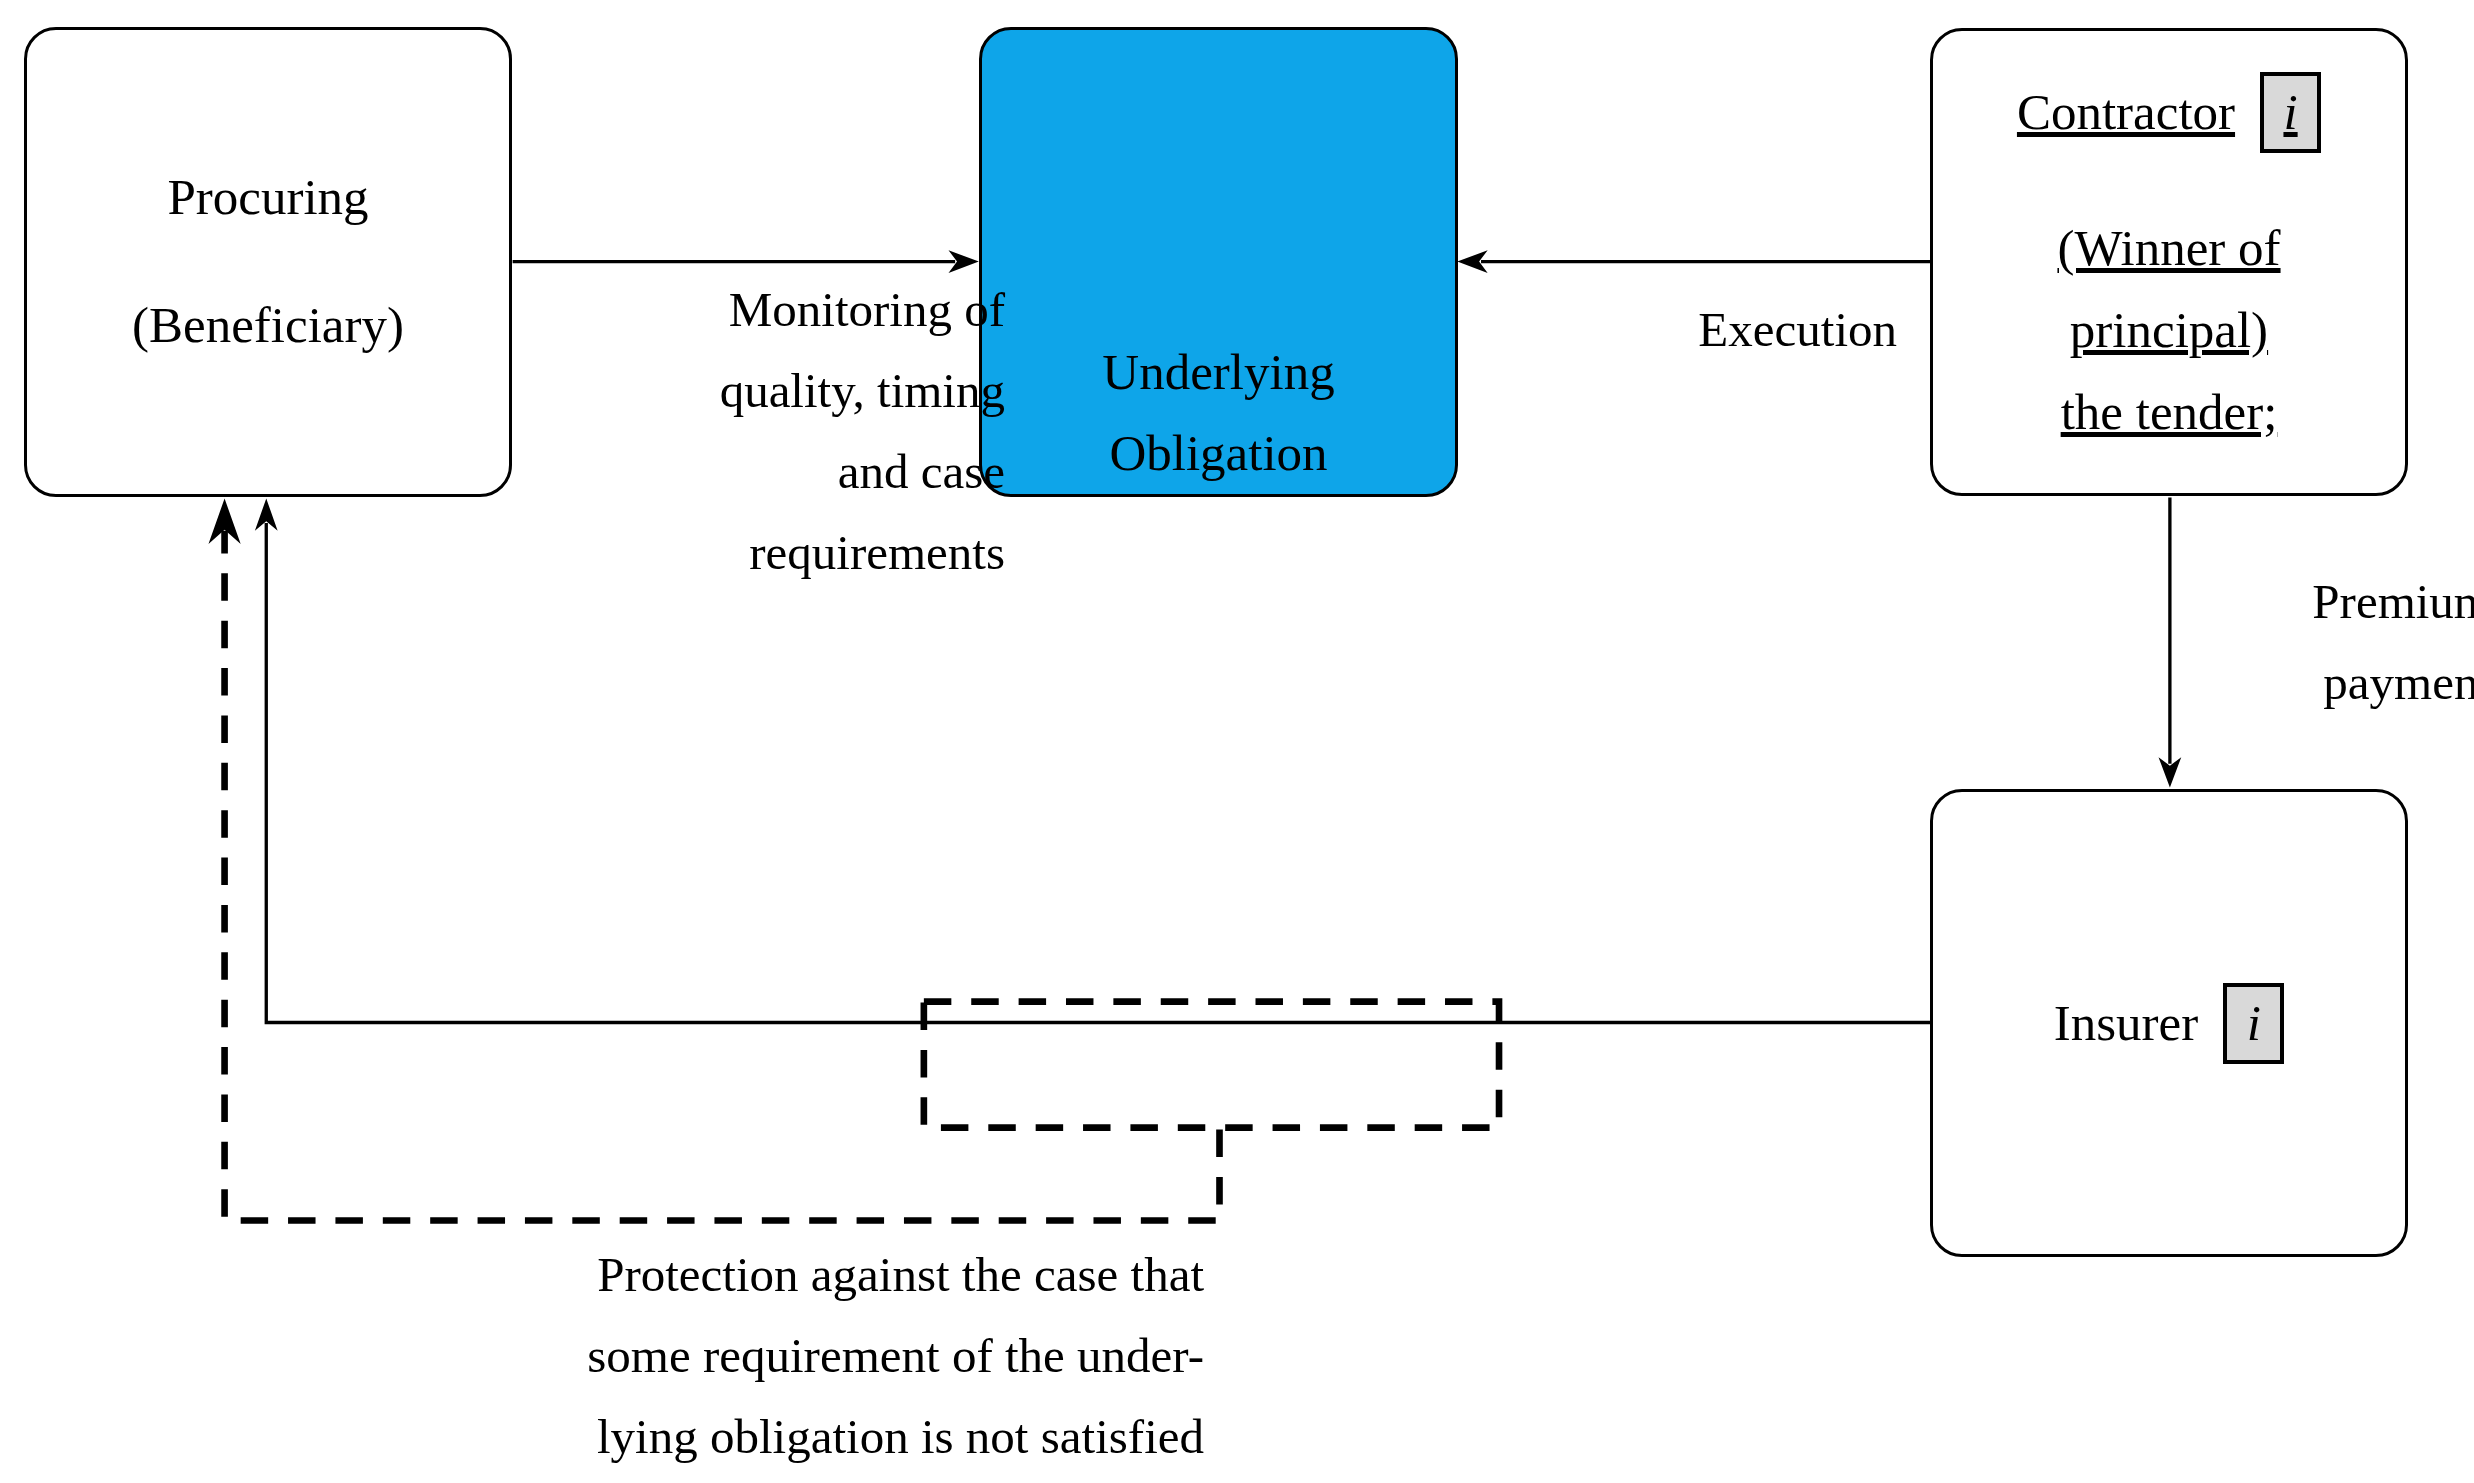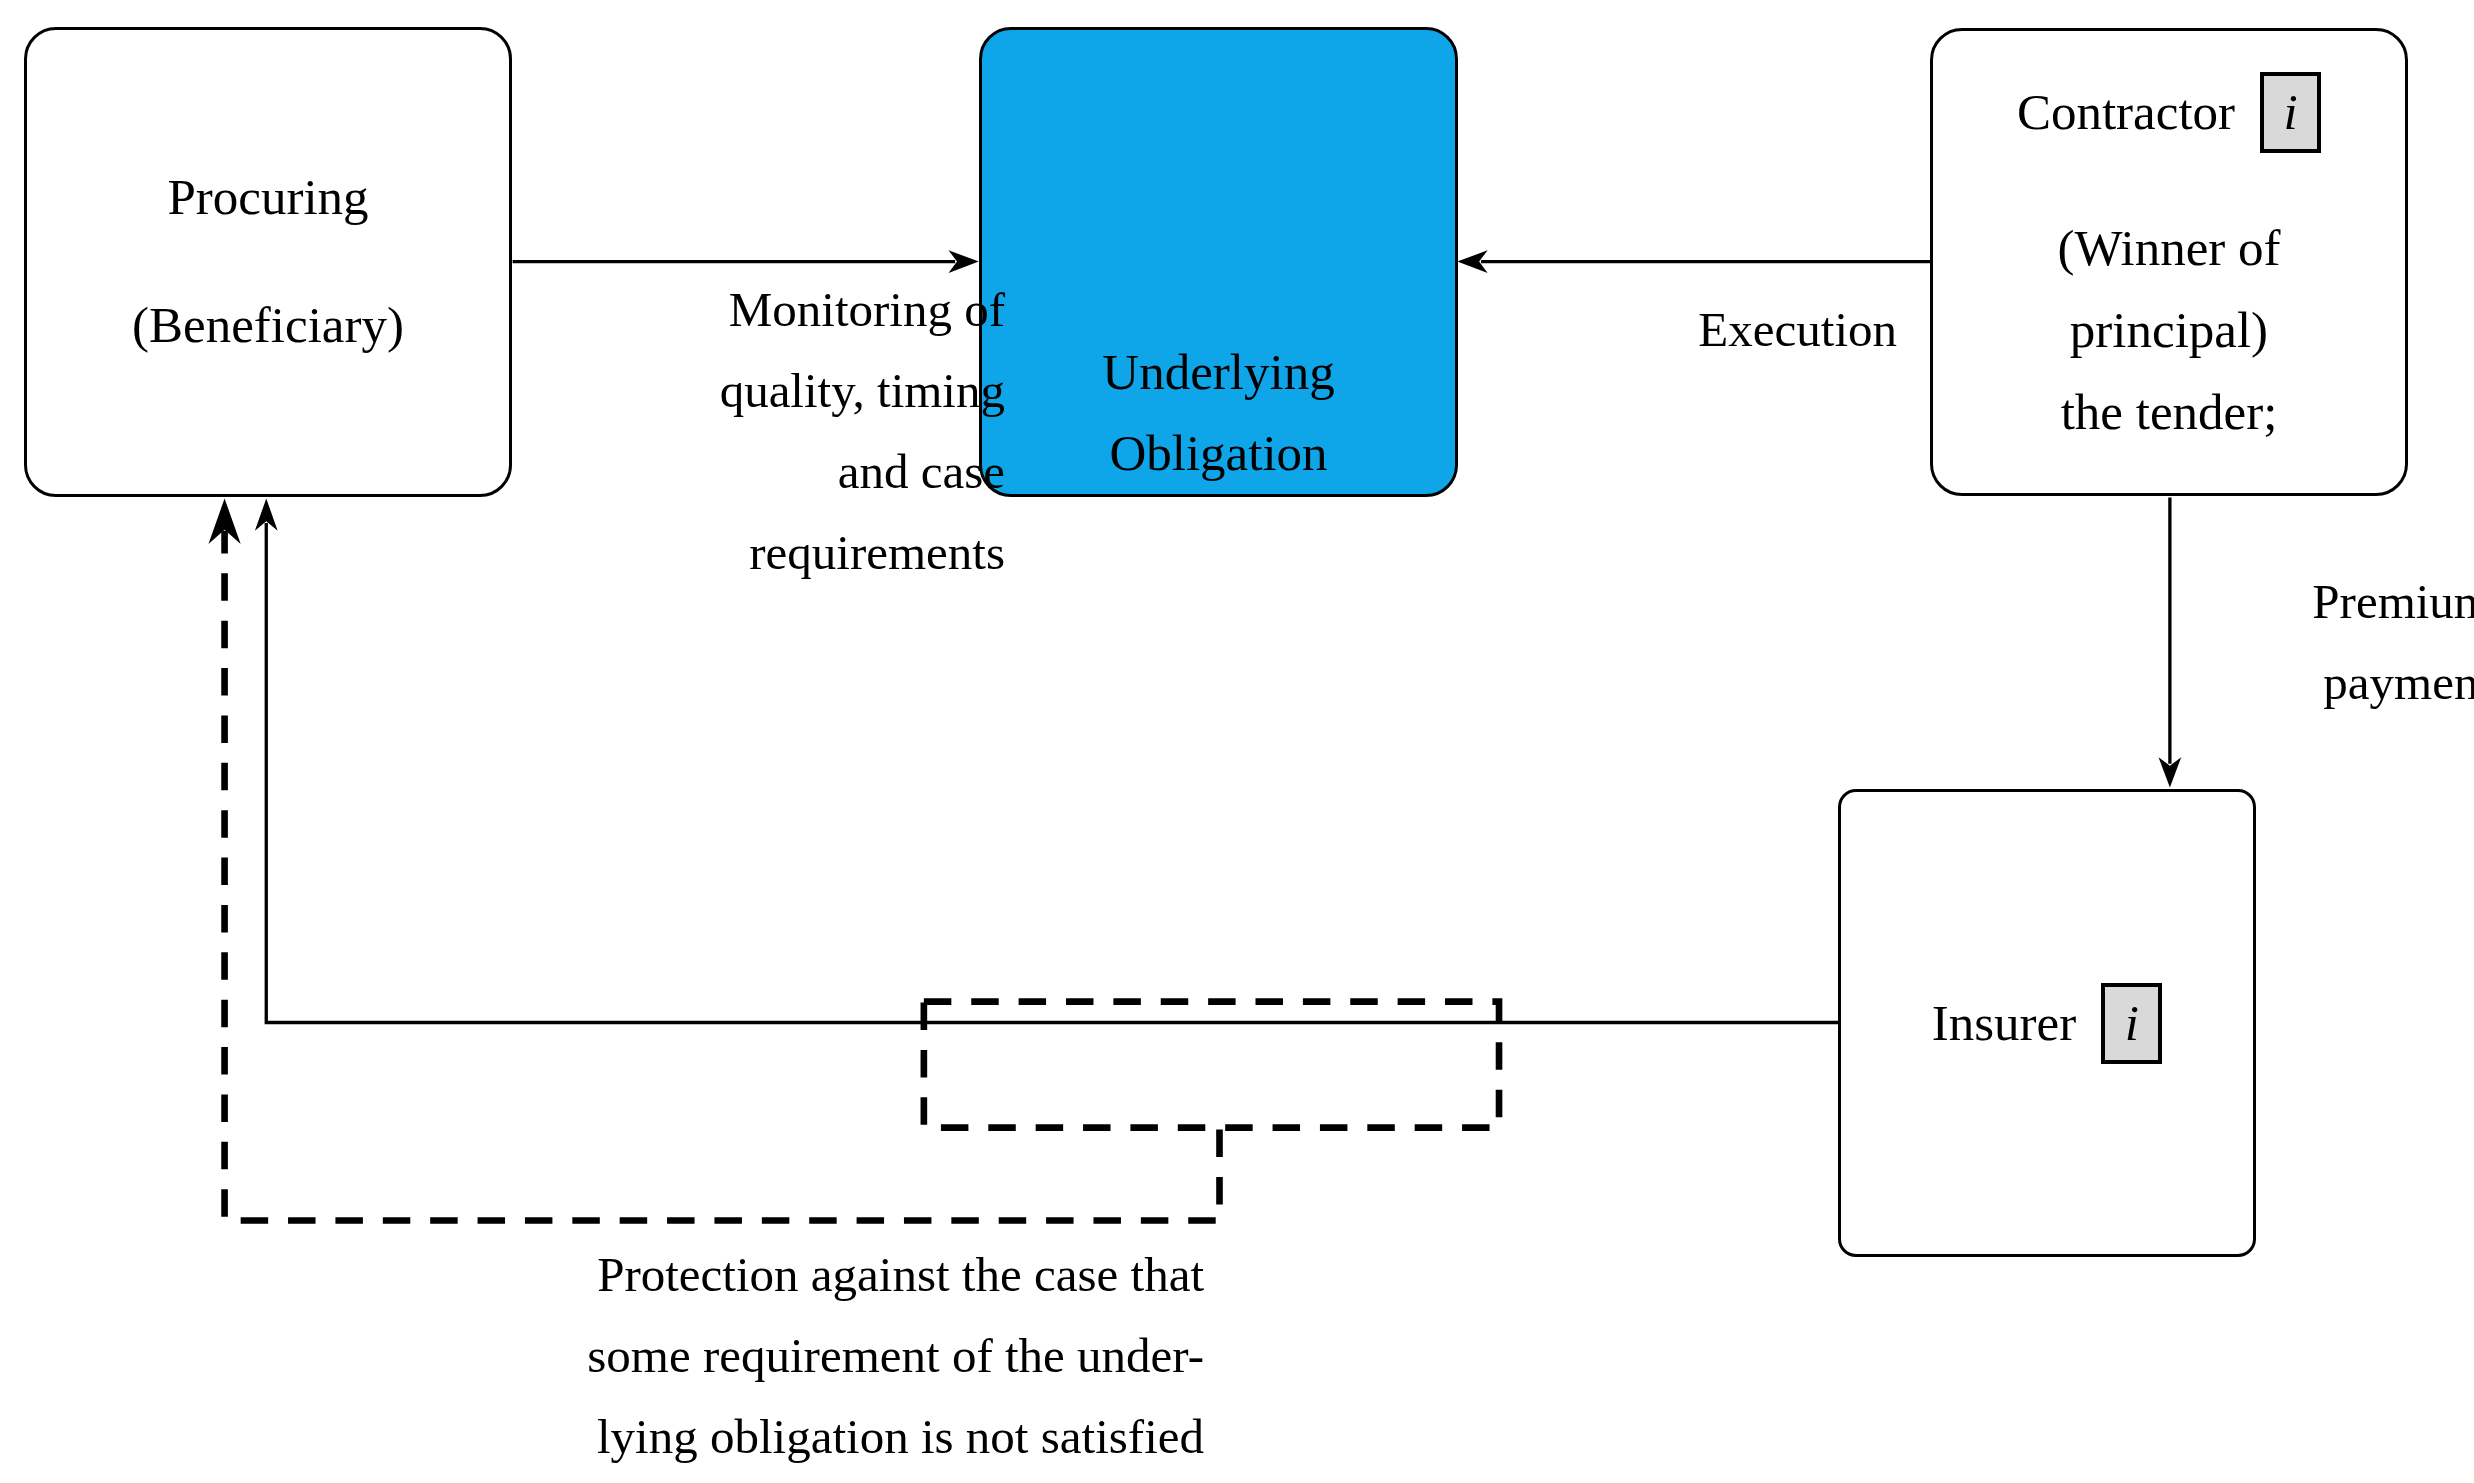--- a/index.html
+++ b/index.html
@@ -23,22 +23,22 @@
     display: flex;
     flex-direction: column;
     align-items: center;
     justify-content: center;
     text-align: center;
     font-size: 51px;
     line-height: 81px;
   }
   #node-procuring   { left: 24px;   top: 26.5px;  width: 488px; height: 470px; row-gap: 47px; font-family: Liberation Serif, serif; }
   #node-underlying  { left: 979px; top: 26.5px;  width: 479px; height: 470px; background: #0ea5e9; justify-content: flex-end; }
-  #node-contractor  { left: 1930px; top: 28px;  width: 478px; height: 468px; row-gap: 54px; line-height: 82px; }
-  #node-insurer     { left: 1838px; top: 789px; width: 418px; height: 468px; border-radius: 18px; }
+  #node-contractor  { left: 1930px; top: 28px;  width: 478px; height: 468px; row-gap: 54px; line-height: 82px; text-decoration: underline; }
+  #node-insurer     { left: 1930px; top: 789px; width: 478px; height: 468px; }
 
   .node .para { display: block; }
   .titlerow { display: flex; flex-direction: row; align-items: center; justify-content: center; column-gap: 25px; }
 
   .badge {
     display: inline-flex;
     align-items: center;
     justify-content: center;
     width: 61px;
     height: 81px;

